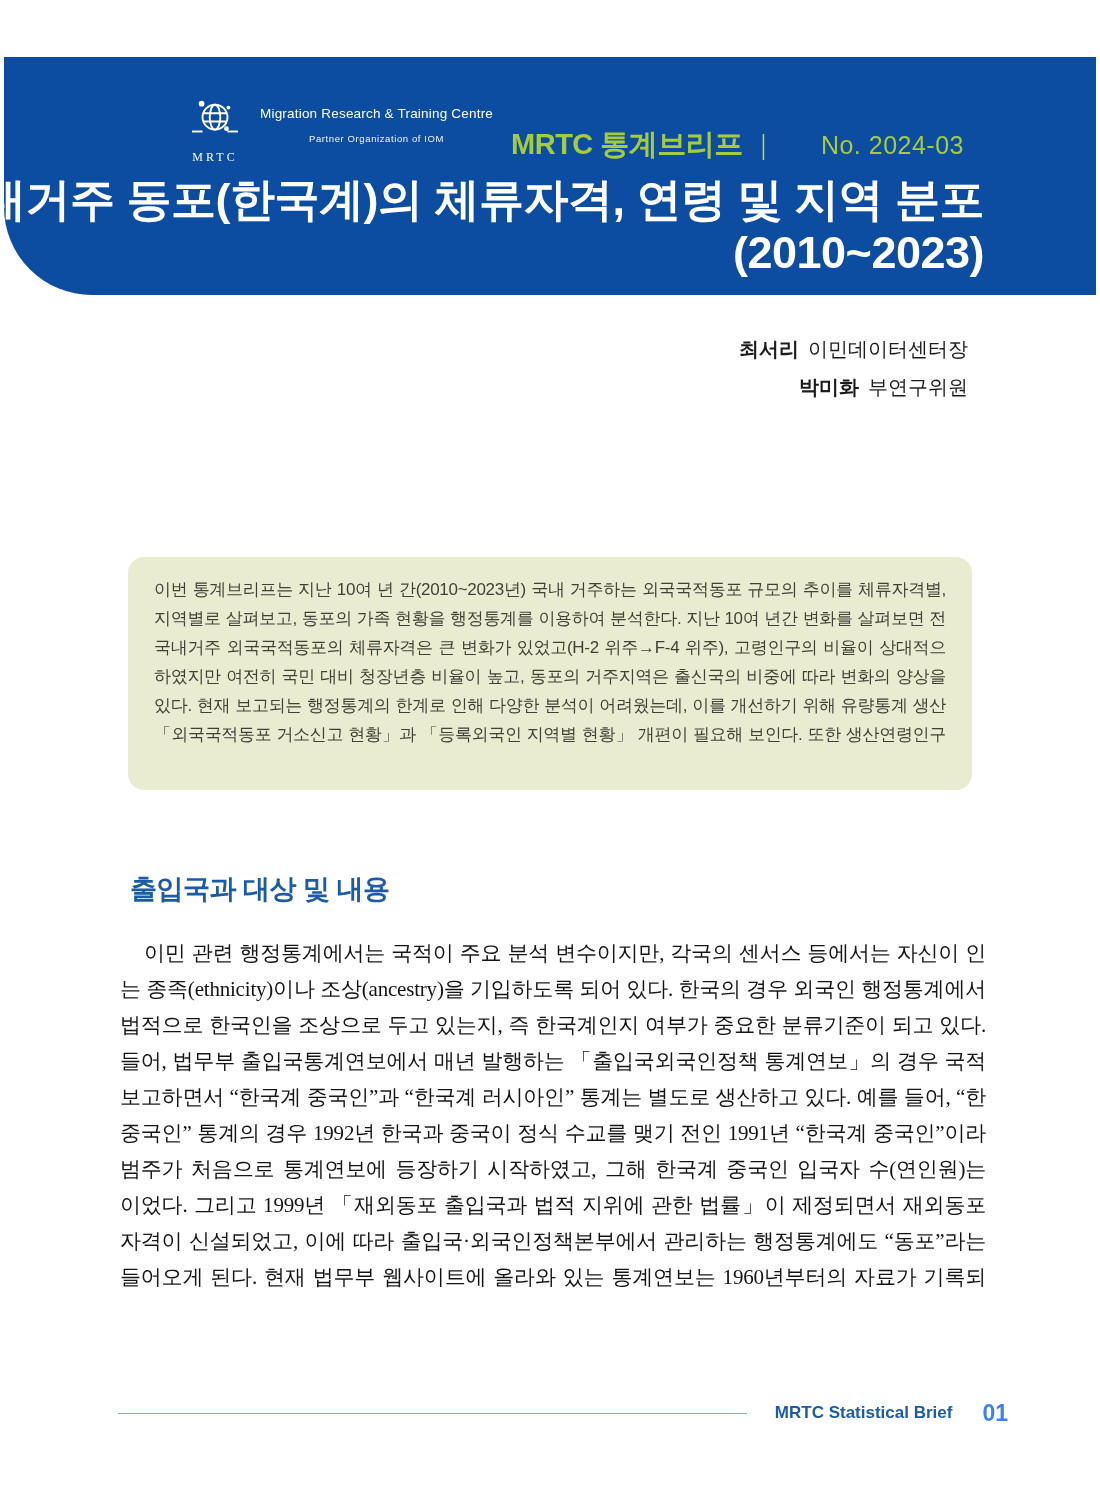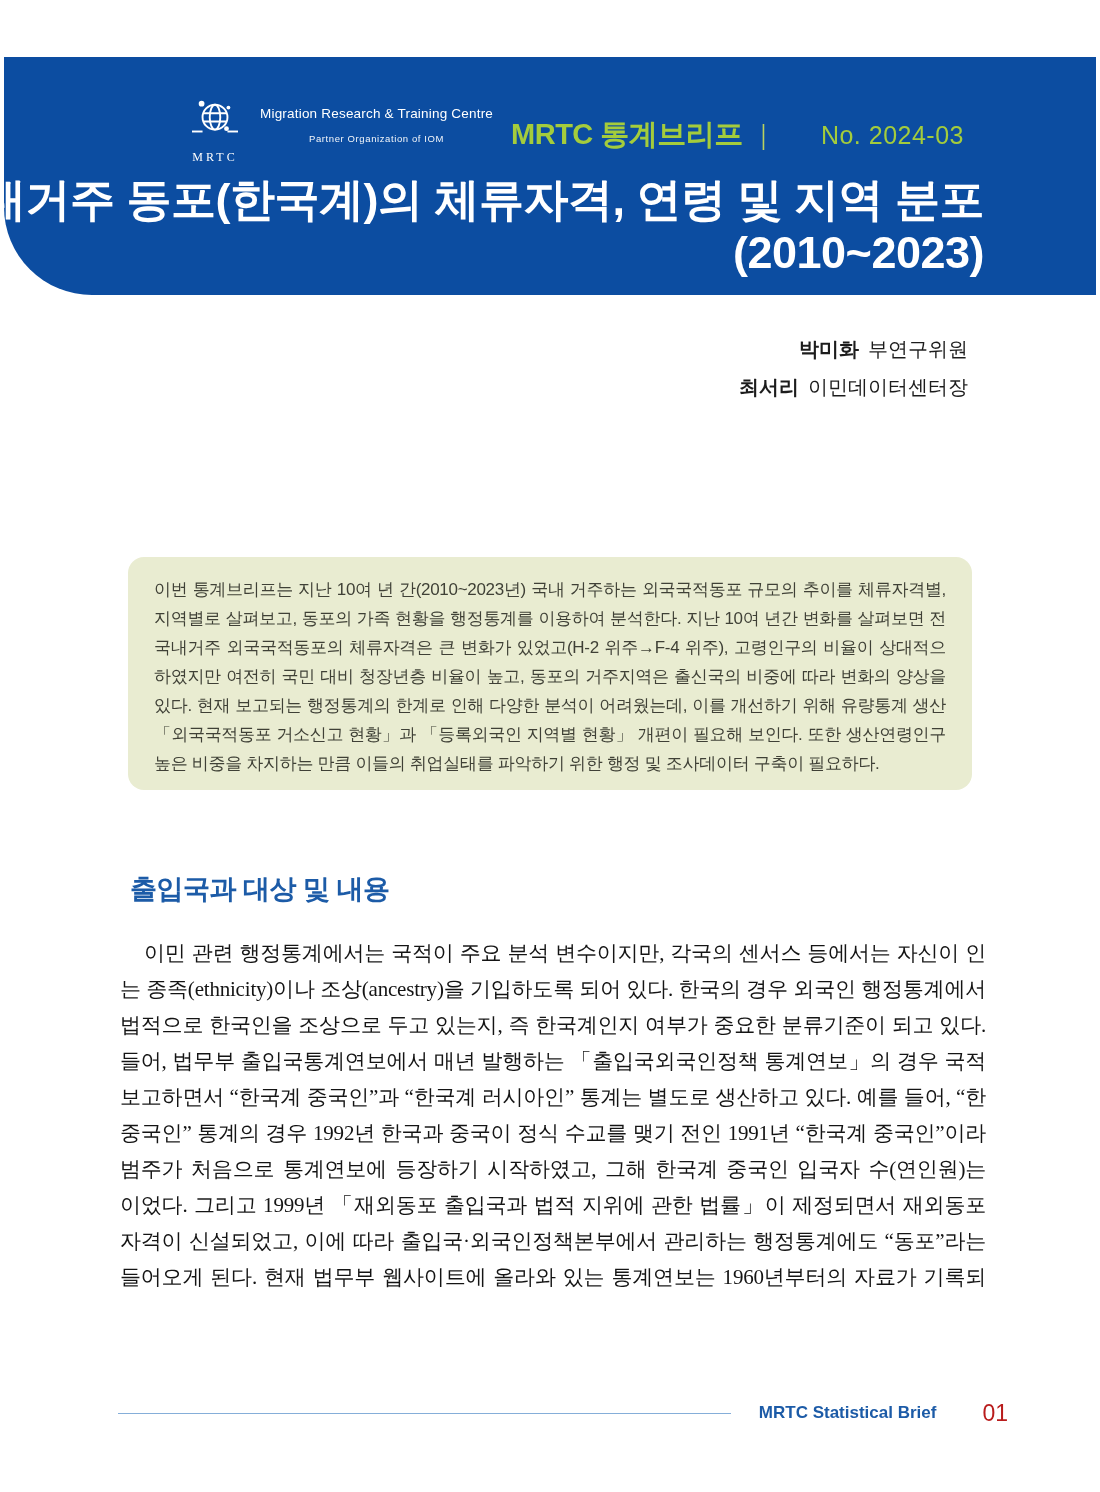--- a/index.html
+++ b/index.html
@@ -15,21 +15,21 @@
     background:#0c4da1; border-radius:0 0 0 88px;
   }
   .logo-wrap { position:absolute; left:178px; top:40px; display:flex; gap:12px; }
   .globe-col { display:flex; flex-direction:column; align-items:center; width:66px; }
   .mrtc-abbr { color:#fff; font-size:12px; letter-spacing:3px; margin-top:3px;font-family:Liberation Serif, serif; }
   .org-col { color:#fff; padding-top:9px; }
   .org-en { font-size:13.5px; letter-spacing:0.2px; }
   .org-ko { font-size:30px; font-weight:bold; letter-spacing:4px; line-height:1.15; }
   .org-sub { font-size:9.5px; text-align:center; letter-spacing:0.6px; margin-top:12px; opacity:0.95; }
 
-  .brief-row { position:absolute; top:58px; right:132px; display:flex; align-items:center; gap:17px; }
+  .brief-row { position:absolute; top:68px; right:132px; display:flex; align-items:center; gap:17px; }
   .brief-label { color:#a4cc3c; font-size:29px; font-weight:bold; letter-spacing:-0.5px; }
   .brief-divider { color:#b9d25f; font-size:27px; font-weight:normal; transform:scaleX(0.7); }
   .issue-no { color:#a4cc3c; font-size:25px; letter-spacing:0.5px;margin-left:37px; }
 
   .band-title {
     position:absolute; right:112px; top:116px; text-align:right;
     color:#ffffff; font-weight:bold; font-size:45px; line-height:53px;
     letter-spacing:-0.5px; white-space:nowrap;
   }
 
@@ -68,21 +68,21 @@
   }
   .body-line:first-child { text-indent:24px; }
 
   
   .footer {
     position:absolute; left:118px; right:92px; top:1400px; height:26px;
     display:flex; align-items:center; gap:28px;
   }
   .footer-rule { flex:1; height:1px; background:#85aed9; }
   .footer-brand { color:#1c5ba7; font-size:17px; font-weight:bold; white-space:nowrap; }
-  .footer-page { color:#b91c1c; font-size:23px; font-weight:normal; margin-left:18px; }
+  .footer-page { color:#3b82f6; font-size:23px; font-weight:bold; margin-left:2px; }
 </style>
 </head>
 <body>
 
 <div class="page">
 
   <div class="band">
 
     <div class="logo-wrap">
       <div class="globe-col">
@@ -117,35 +117,34 @@
     </div>
 
     <div class="band-title">
       <div>국내거주 동포(한국계)의 체류자격, 연령 및 지역 분포</div>
       <div>(2010~2023)</div>
     </div>
   </div>
 
   <div class="authors">
     <div>
-      <span class="author-name">박미화</span><span>부연구위원</span>
+      <span class="author-name">최서리</span><span>이민데이터센터장</span>
     </div>
     <div>
-      <span class="author-name">최서리</span><span>이민데이터센터장</span>
+      <span class="author-name">박미화</span><span>부연구위원</span>
     </div>
   </div>
 
   <div class="abstract-box">
     <div class="abstract-line">이번 통계브리프는 지난 10여 년 간(2010~2023년) 국내 거주하는 외국국적동포 규모의 추이를 체류자격별, 연령별,</div>
     <div class="abstract-line">지역별로 살펴보고, 동포의 가족 현황을 행정통계를 이용하여 분석한다. 지난 10여 년간 변화를 살펴보면 전반적으로</div>
     <div class="abstract-line">국내거주 외국국적동포의 체류자격은 큰 변화가 있었고(H-2 위주→F-4 위주), 고령인구의 비율이 상대적으로 증가</div>
     <div class="abstract-line">하였지만 여전히 국민 대비 청장년층 비율이 높고, 동포의 거주지역은 출신국의 비중에 따라 변화의 양상을 보이고</div>
     <div class="abstract-line">있다. 현재 보고되는 행정통계의 한계로 인해 다양한 분석이 어려웠는데, 이를 개선하기 위해 유량통계 생산과</div>
     <div class="abstract-line">「외국국적동포 거소신고 현황」과 「등록외국인 지역별 현황」 개편이 필요해 보인다. 또한 생산연령인구가 여전히</div>
-    <div class="abstract-line">높은 비중을 차지하는 만큼 이들의 취업실태를 파악하기 위한 행정 및 조사데이터 구축이 필요하다.</div>
   </div>
 
   <div class="section-heading">출입국과 대상 및 내용</div>
 
   <div class="body-block">
     <div class="body-line">이민 관련 행정통계에서는 국적이 주요 분석 변수이지만, 각국의 센서스 등에서는 자신이 인식하</div>
     <div class="body-line">는 종족(ethnicity)이나 조상(ancestry)을 기입하도록 되어 있다. 한국의 경우 외국인 행정통계에서도</div>
     <div class="body-line">법적으로 한국인을 조상으로 두고 있는지, 즉 한국계인지 여부가 중요한 분류기준이 되고 있다. 예를</div>
     <div class="body-line">들어, 법무부 출입국통계연보에서 매년 발행하는 「출입국외국인정책 통계연보」의 경우 국적별 통계를</div>
     <div class="body-line">보고하면서 “한국계 중국인”과 “한국계 러시아인” 통계는 별도로 생산하고 있다. 예를 들어, “한국계</div>

